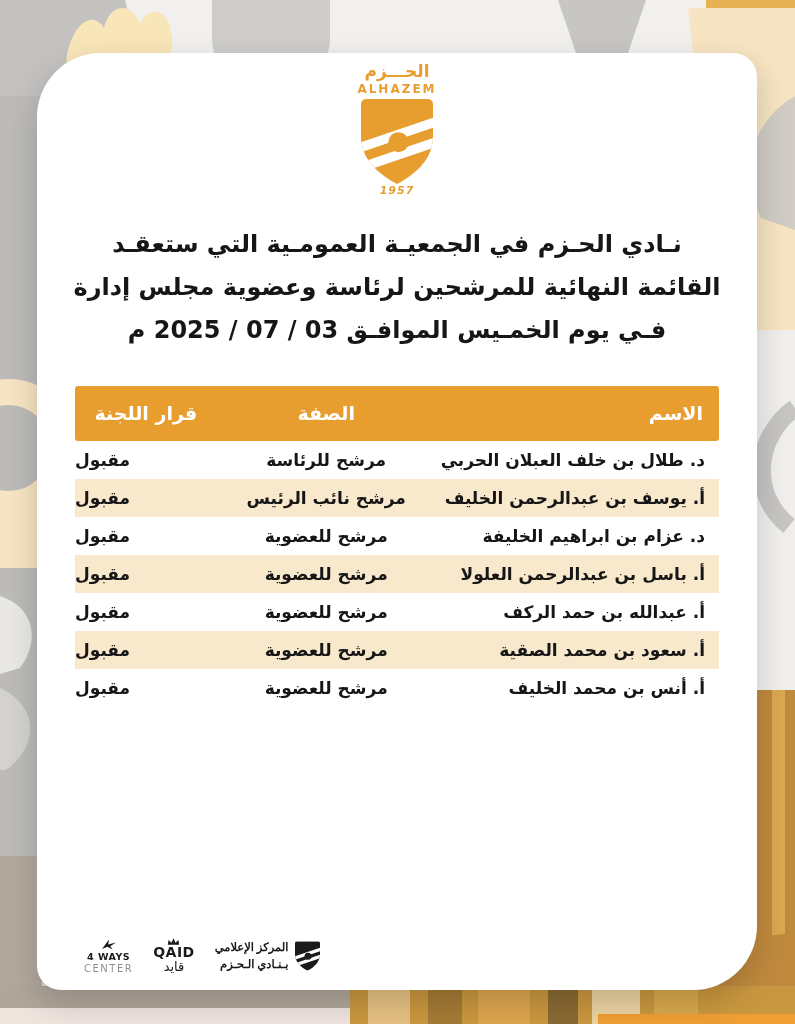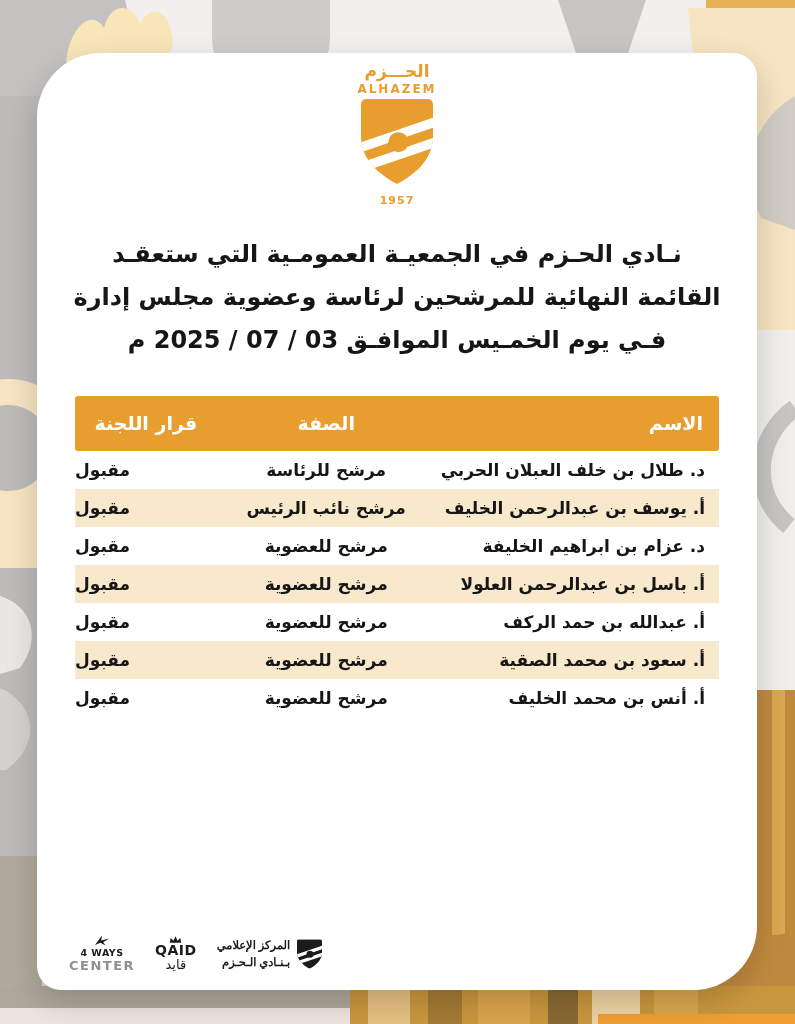--- a/index.html
+++ b/index.html
@@ -22,21 +22,21 @@
     width:720px; height:937px;
     background:#ffffff;
     border-radius:64px 24px 64px 24px;
     box-shadow:0 12px 32px rgba(0,0,0,.18);
   }
   
   .logo{margin-top:9px;display:flex;flex-direction:column;align-items:center;color:var(--accent);}
   .logo-ar{font-size:17px;font-weight:bold;direction:rtl;line-height:1.1;text-align:right;}
   .logo-latin{font-size:12px;font-weight:bold;letter-spacing:2px;margin-top:1px;}
   .logo-shield{margin-top:3px;display:block;}
-  .logo-year{font-size:11px;font-weight:bold;margin-top:10px;letter-spacing:1px;}
+  .logo-year{font-size:11px;font-weight:bold;margin-top:0;letter-spacing:1px;font-style:italic;}
   
   .title{
     margin-top:26px;
     direction:rtl;
     text-align:center;
     font-weight:bold;
     color:var(--ink);
     font-size:24px;
     line-height:43px;
     padding:0 36px;
@@ -69,29 +69,29 @@
     color:var(--ink);
     white-space:nowrap;
   }
   tbody td.c-name{text-align:right;padding-right:14px;}
   tbody td.c-role{text-align:center;}
   tbody td.c-dec{text-align:left;}
   tbody tr:nth-child(even){background:var(--row-alt);}
   
   .footer{
     position:absolute;
-    left:32px; bottom:16px;
+    left:47px; bottom:16px;
     display:flex;
     align-items:center;
     gap:20px;
     color:#1b1b1b;
   }
   .fourways{display:flex;flex-direction:column;align-items:center;line-height:1.15;}
   .fourways .fw-top{font-size:9.5px;font-weight:bold;letter-spacing:.5px;margin-top:2px;}
-  .fourways .fw-bottom{font-size:13px;color:#8f8f8f;letter-spacing:1.5px;font-weight:bold;}
+  .fourways .fw-bottom{font-size:10px;color:#8f8f8f;letter-spacing:1.5px;}
   .qaid{display:flex;flex-direction:column;align-items:center;line-height:1.05;}
   .qaid .q-latin{font-size:14px;font-weight:bold;letter-spacing:.5px;}
   .qaid .q-ar{font-size:13px;font-weight:normal;direction:rtl;}
   .media{display:flex;align-items:center;gap:7px;}
   .media-text{
     direction:rtl;text-align:right;
     font-size:11.5px;font-weight:bold;line-height:1.45;font-family:Liberation Serif, serif;
   }
 </style>
 </head>

